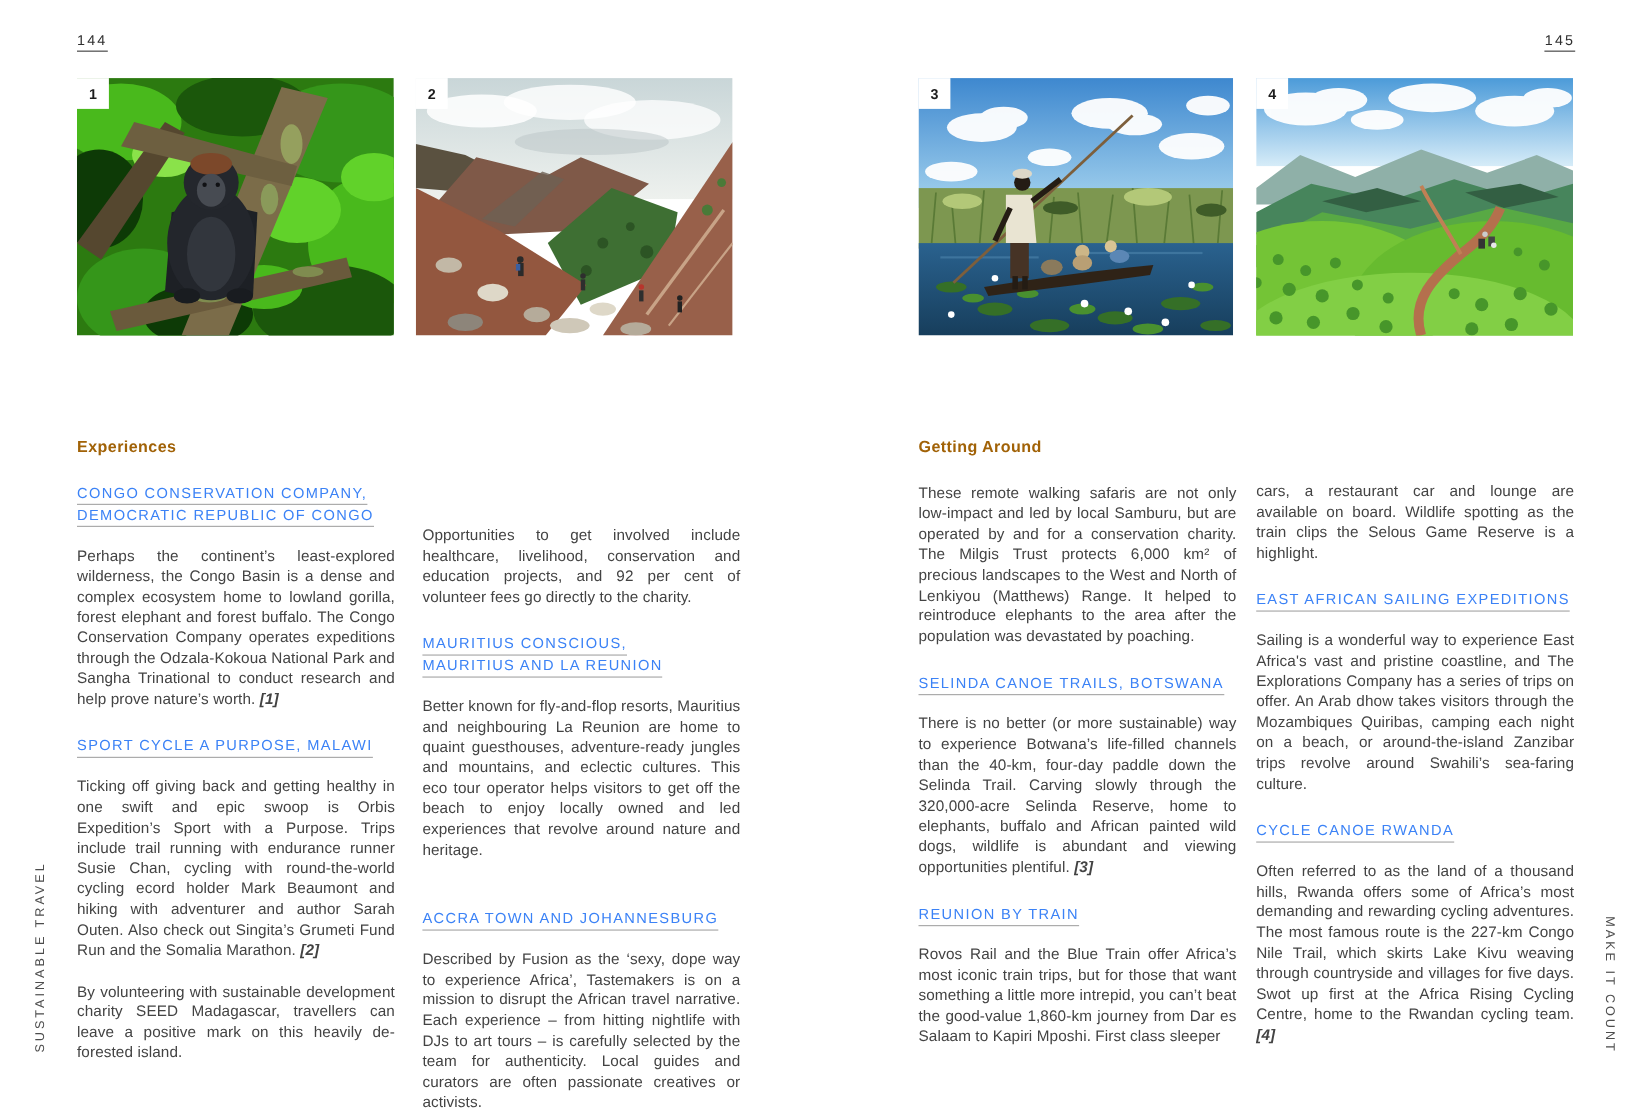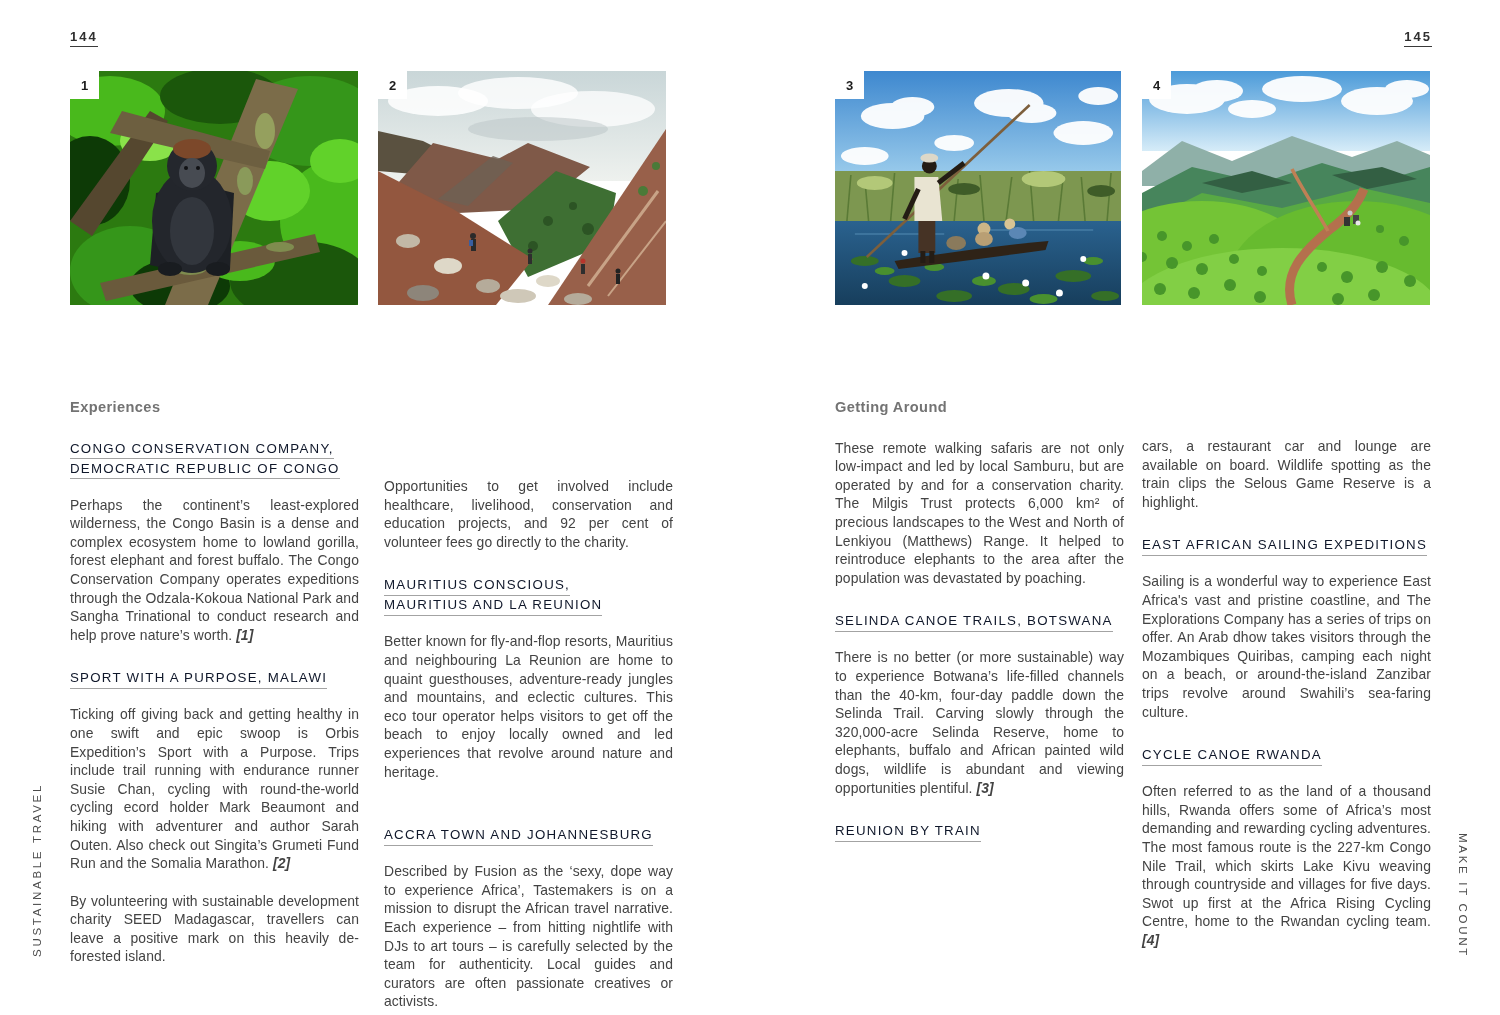--- a/index.html
+++ b/index.html
@@ -1,34 +1,34 @@
 <!DOCTYPE html>
 <html><head>
 <meta charset="utf-8">
 <style>
   html,body{margin:0;padding:0;background:#ffffff;}
   .spread{position:relative;width:1500px;height:1015px;background:#ffffff;overflow:hidden;
           font-family:"Liberation Sans", sans-serif;}
   .page-num{position:absolute;top:29px;font-size:13px;letter-spacing:2px;color:#2f2f2f;
-            border-bottom:1px solid #3a3a3a;padding-bottom:2px;font-weight:bold;}
+            border-bottom:1px solid #3a3a3a;padding-bottom:2px;}
   #pn-left{left:70px;}
   #pn-right{right:68px;}
 
   .figure{position:absolute;top:71px;height:234px;}
   .figure svg{display:block;width:100%;height:100%;}
   .fig-num{position:absolute;top:0;left:0;width:29px;height:28px;background:#ffffff;
            display:flex;align-items:center;justify-content:center;
            font-size:13px;font-weight:bold;color:#1c1c1c;}
 
   .col{position:absolute;width:289px;top:398px;font-size:13.9px;line-height:18.6px;
        text-align:justify;color:#434343;letter-spacing:0.1px;}
-  .col h2{margin:0 0 22px;font-size:14.6px;font-weight:bold;color:#737373;
+  .col h2{margin:0 0 22px;font-size:14.6px;font-weight:bold;color:#a16207;
           letter-spacing:0.4px;text-align:left;}
   .col h3{margin:24px 0 17px;font-size:13.3px;font-weight:normal;letter-spacing:1.25px;
-          line-height:20px;color:#0f172a;text-align:left;}
+          line-height:20px;color:#3b82f6;text-align:left;}
   .col h2 + h3{margin-top:0;}
   .col h3:first-child{margin-top:0;}
   .col p{margin:0 0 19px;}
   .col p:first-child{margin-top:1px;}
   .hline{border-bottom:1px solid #a3a3a3;padding-bottom:2.5px;}
   .ref{font-style:italic;font-weight:bold;}
   #col1{left:70px;}
   #col2{left:384px;top:436px;margin-top:40px;}
   #col3{left:835px;}
   #col4{left:1142px;top:436px;}
@@ -270,39 +270,40 @@
       <circle cx="208" cy="142" r="2.5" fill="#cccccc"></circle>
       <circle cx="216" cy="152" r="2.5" fill="#e8e8e8"></circle>
     </svg>
     <div class="fig-num">4</div>
   </div>
 
   <div class="col" id="col1">
     <h2>Experiences</h2>
     <h3><span class="hline">CONGO CONSERVATION COMPANY,</span><br><span class="hline">DEMOCRATIC REPUBLIC OF CONGO</span></h3>
     <p><span>Perhaps the continent’s least-explored wilderness, the Congo Basin is a dense and complex ecosystem home to lowland gorilla, forest elephant and forest buffalo. The Congo Conservation Company operates expeditions through the Odzala-Kokoua National Park and Sangha Trinational to conduct research and help prove nature’s worth. </span><span class="ref">[1]</span></p>
-    <h3><span class="hline">SPORT WITH A PURPOSE, MALAWI</span></h3>
+    <h3><span class="hline">SPORT CYCLE A PURPOSE, MALAWI</span></h3>
     <p><span>Ticking off giving back and getting healthy in one swift and epic swoop is Orbis Expedition’s Sport with a Purpose. Trips include trail running with endurance runner Susie Chan, cycling with round-the-world cycling ecord holder Mark Beaumont and hiking with adventurer and author Sarah Outen. Also check out Singita’s Grumeti Fund Run and the Somalia Marathon. </span><span class="ref">[2]</span></p>
     <p>By volunteering with sustainable development charity SEED Madagascar, travellers can leave a positive mark on this heavily de-forested island.</p>
   </div>
 
   <div class="col" id="col2">
     <p>Opportunities to get involved include healthcare, livelihood, conservation and education projects, and 92 per cent of volunteer fees go directly to the charity.</p>
     <h3><span class="hline">MAURITIUS CONSCIOUS,</span><br><span class="hline">MAURITIUS AND LA REUNION</span></h3>
     <p>Better known for fly-and-flop resorts, Mauritius and neighbouring La Reunion are home to quaint guesthouses, adventure-ready jungles and mountains, and eclectic cultures. This eco tour operator helps visitors to get off the beach to enjoy locally owned and led experiences that revolve around nature and heritage.</p>
     <h3><br><span class="hline">ACCRA TOWN AND JOHANNESBURG</span></h3>
     <p>Described by Fusion as the ‘sexy, dope way to experience Africa’, Tastemakers is on a mission to disrupt the African travel narrative. Each experience – from hitting nightlife with DJs to art tours – is carefully selected by the team for authenticity. Local guides and curators are often passionate creatives or activists.</p>
   </div>
 
   <div class="col" id="col3">
     <h2>Getting Around</h2>
     <p>These remote walking safaris are not only low-impact and led by local Samburu, but are operated by and for a conservation charity. The Milgis Trust protects 6,000 km² of precious landscapes to the West and North of Lenkiyou (Matthews) Range. It helped to reintroduce elephants to the area after the population was devastated by poaching.</p>
     <h3><span class="hline">SELINDA CANOE TRAILS, BOTSWANA</span></h3>
     <p><span>There is no better (or more sustainable) way to experience Botwana’s life-filled channels than the 40-km, four-day paddle down the Selinda Trail. Carving slowly through the 320,000-acre Selinda Reserve, home to elephants, buffalo and African painted wild dogs, wildlife is abundant and viewing opportunities plentiful. </span><span class="ref">[3]</span></p>
     <h3><span class="hline">REUNION BY TRAIN</span></h3>
+    <p>Rovos Rail and the Blue Train offer Africa’s most iconic train trips, but for those that want something a little more intrepid, you can’t beat the good-value 1,860-km journey from Dar es Salaam to Kapiri Mposhi. First class sleeper</p>
   </div>
 
   <div class="col" id="col4">
     <p>cars, a restaurant car and lounge are available on board. Wildlife spotting as the train clips the Selous Game Reserve is a highlight.</p>
     <h3><span class="hline">EAST AFRICAN SAILING EXPEDITIONS</span></h3>
     <p>Sailing is a wonderful way to experience East Africa's vast and pristine coastline, and The Explorations Company has a series of trips on offer. An Arab dhow takes visitors through the Mozambiques Quiribas, camping each night on a beach, or around-the-island Zanzibar trips revolve around Swahili’s sea-faring culture.</p>
     <h3><span class="hline">CYCLE CANOE RWANDA</span></h3>
     <p><span>Often referred to as the land of a thousand hills, Rwanda offers some of Africa’s most demanding and rewarding cycling adventures. The most famous route is the 227-km Congo Nile Trail, which skirts Lake Kivu weaving through countryside and villages for five days. Swot up first at the Africa Rising Cycling Centre, home to the Rwandan cycling team. </span><span class="ref">[4]</span></p>
   </div>
 

